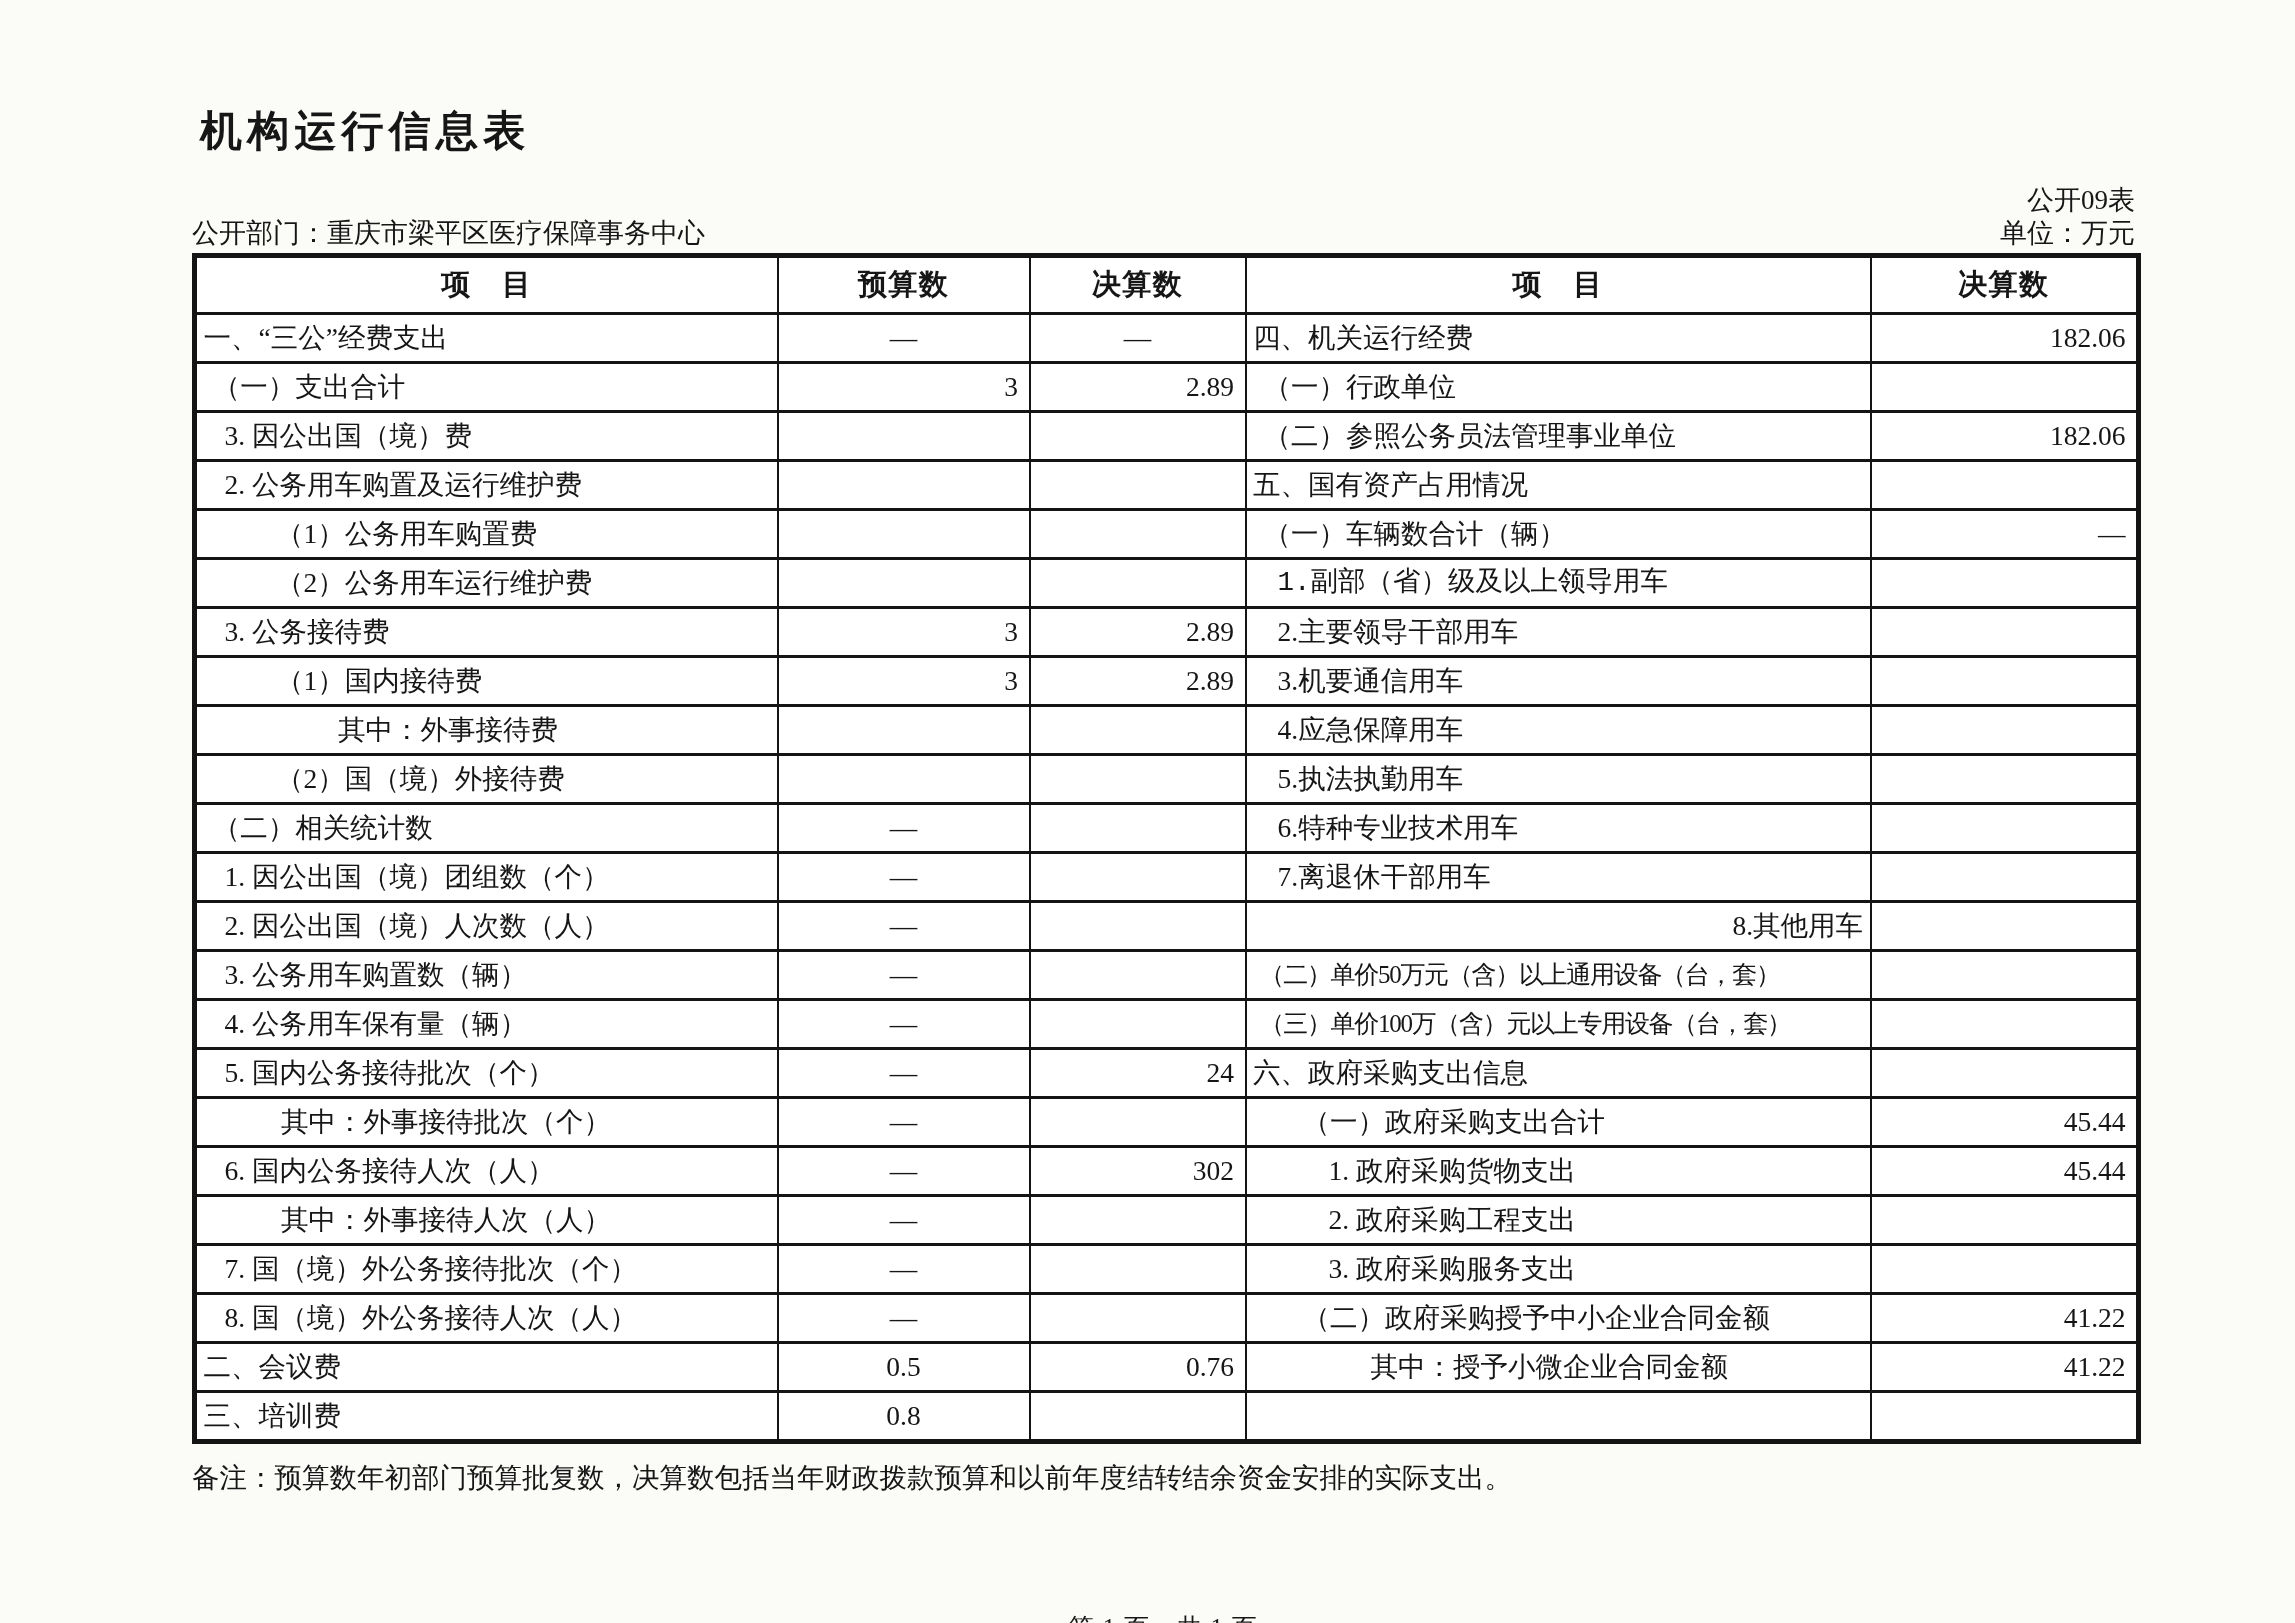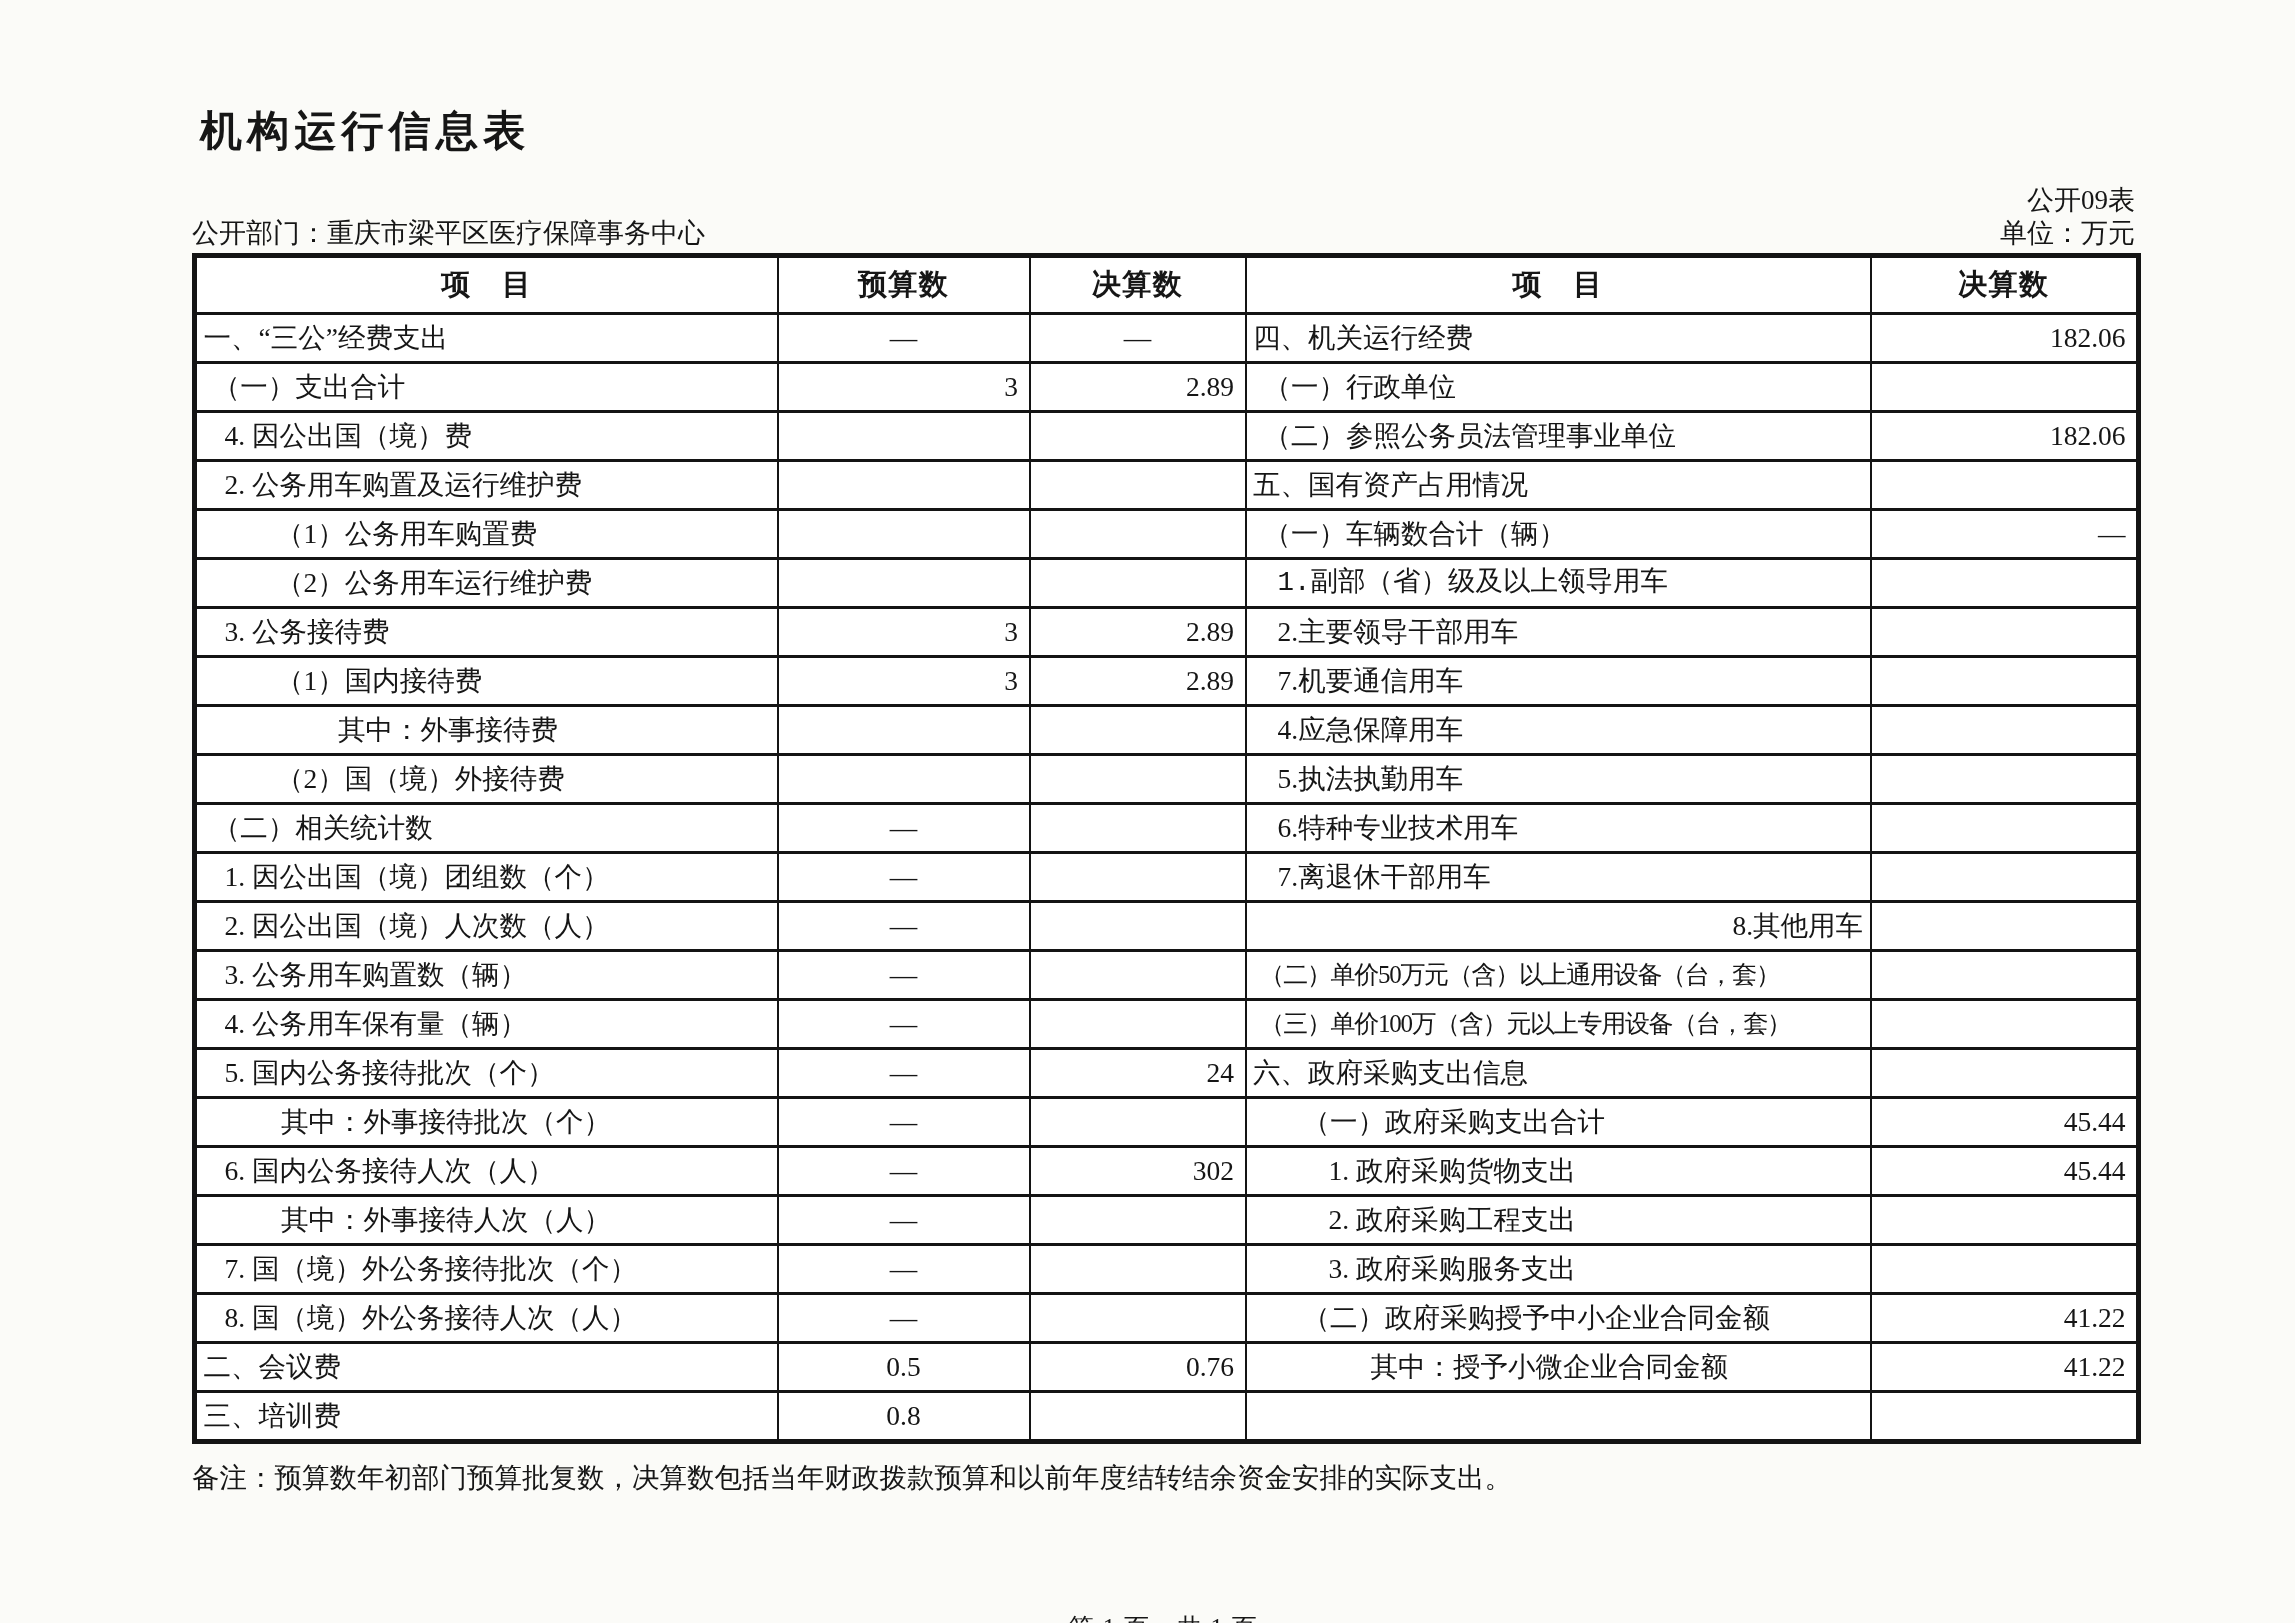--- a/index.html
+++ b/index.html
@@ -119,21 +119,21 @@
           <td class="a-r">182.06</td>
         </tr>
         <tr>
           <td style="padding-left: 15.7px;">（一）支出合计</td>
           <td class="a-r">3</td>
           <td class="a-r">2.89</td>
           <td style="padding-left: 17px;">（一）行政单位</td>
           <td></td>
         </tr>
         <tr>
-          <td style="padding-left: 27.5px;">4. 因公出国（境）费</td>
+          <td style="padding-left: 27.5px;">3. 因公出国（境）费</td>
           <td></td>
           <td></td>
           <td style="padding-left: 17px;">（二）参照公务员法管理事业单位</td>
           <td class="a-r">182.06</td>
         </tr>
         <tr>
           <td style="padding-left: 27.5px;">2. 公务用车购置及运行维护费</td>
           <td></td>
           <td></td>
           <td>五、国有资产占用情况</td>
@@ -157,21 +157,21 @@
           <td style="padding-left: 27.5px;">3. 公务接待费</td>
           <td class="a-r">3</td>
           <td class="a-r">2.89</td>
           <td style="padding-left: 31px;">2.主要领导干部用车</td>
           <td></td>
         </tr>
         <tr>
           <td style="padding-left: 79px;">（1）国内接待费</td>
           <td class="a-r">3</td>
           <td class="a-r">2.89</td>
-          <td style="padding-left: 31px;">7.机要通信用车</td>
+          <td style="padding-left: 31px;">3.机要通信用车</td>
           <td></td>
         </tr>
         <tr>
           <td style="padding-left: 141px;">其中：外事接待费</td>
           <td></td>
           <td></td>
           <td style="padding-left: 31px;">4.应急保障用车</td>
           <td></td>
         </tr>
         <tr>

